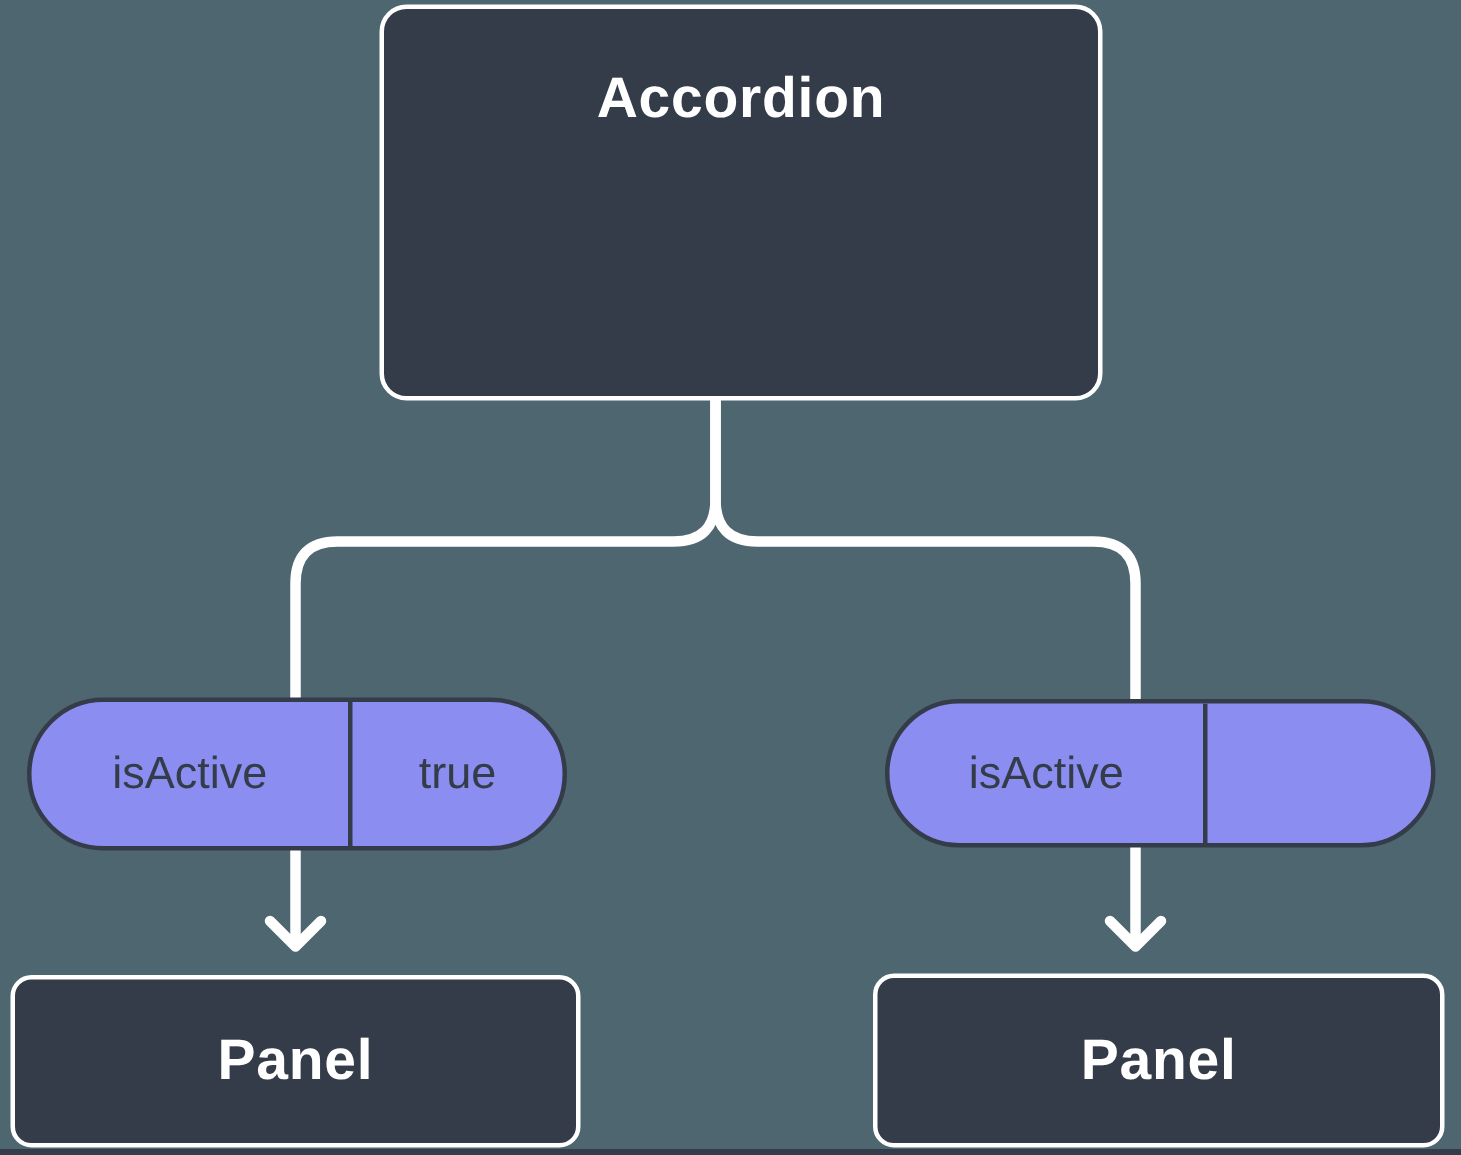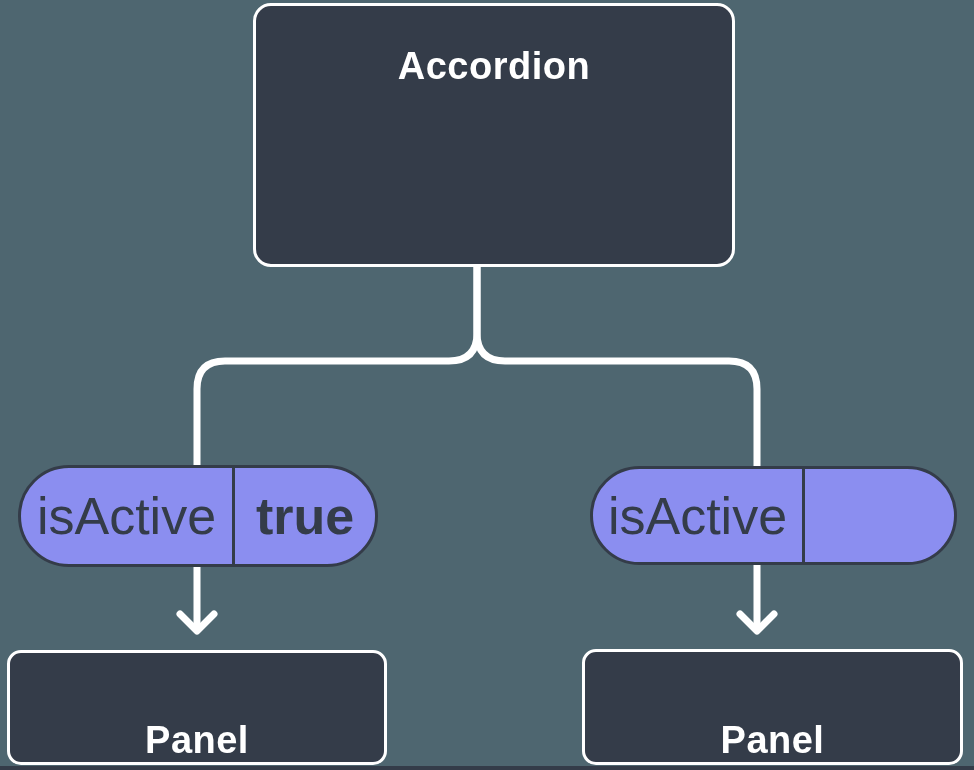--- a/index.html
+++ b/index.html
@@ -74,34 +74,34 @@
   .state-pill .pill-value{ flex: 0 0 86px; }
   .prop-pill {
     position: absolute;
     box-sizing: border-box;
     background: var(--accent, #8b8ef0);
     border: 3px solid var(--node-bg, #343c49);
     border-radius: 51px;
     display: flex;
     align-items: stretch;
     color: var(--prop-text, #343c49);
-    font-size: 52px;
+    font-size: 30px;
     z-index: 2;
     overflow: hidden;
   }
   .prop-pill .pill-sep { flex: 0 0 3px; background: var(--node-bg, #343c49); }
-  .prop-pill .pill-value { flex: 1 1 auto; font-weight: bold; }
+  .prop-pill .pill-value { flex: 1 1 auto; }
   .prop-pill-left  { left: 18px;  top: 465px; width: 360px; height: 102px; }
   .prop-pill-left  .pill-name { flex: 0 0 211px; }
   .prop-pill-right { left: 590px; top: 466px; width: 367px; height: 99px; }
   .prop-pill-right .pill-name { flex: 0 0 209px; }
   .node-panel {
     border-radius: 14px;
     display: flex;
-    align-items: flex-end;
+    align-items: center;
     justify-content: center;
     font-size: 38px;
     font-weight: 600;
     letter-spacing: 0.5px;
     color: var(--title-text, #ffffff);
   }
   .node-panel-left  { left: 7px;   top: 650px; width: 380px; height: 115px; }
   .node-panel-right { left: 582px; top: 649px; width: 381px; height: 116px; }
   .bottom-strip {
     position: absolute;

